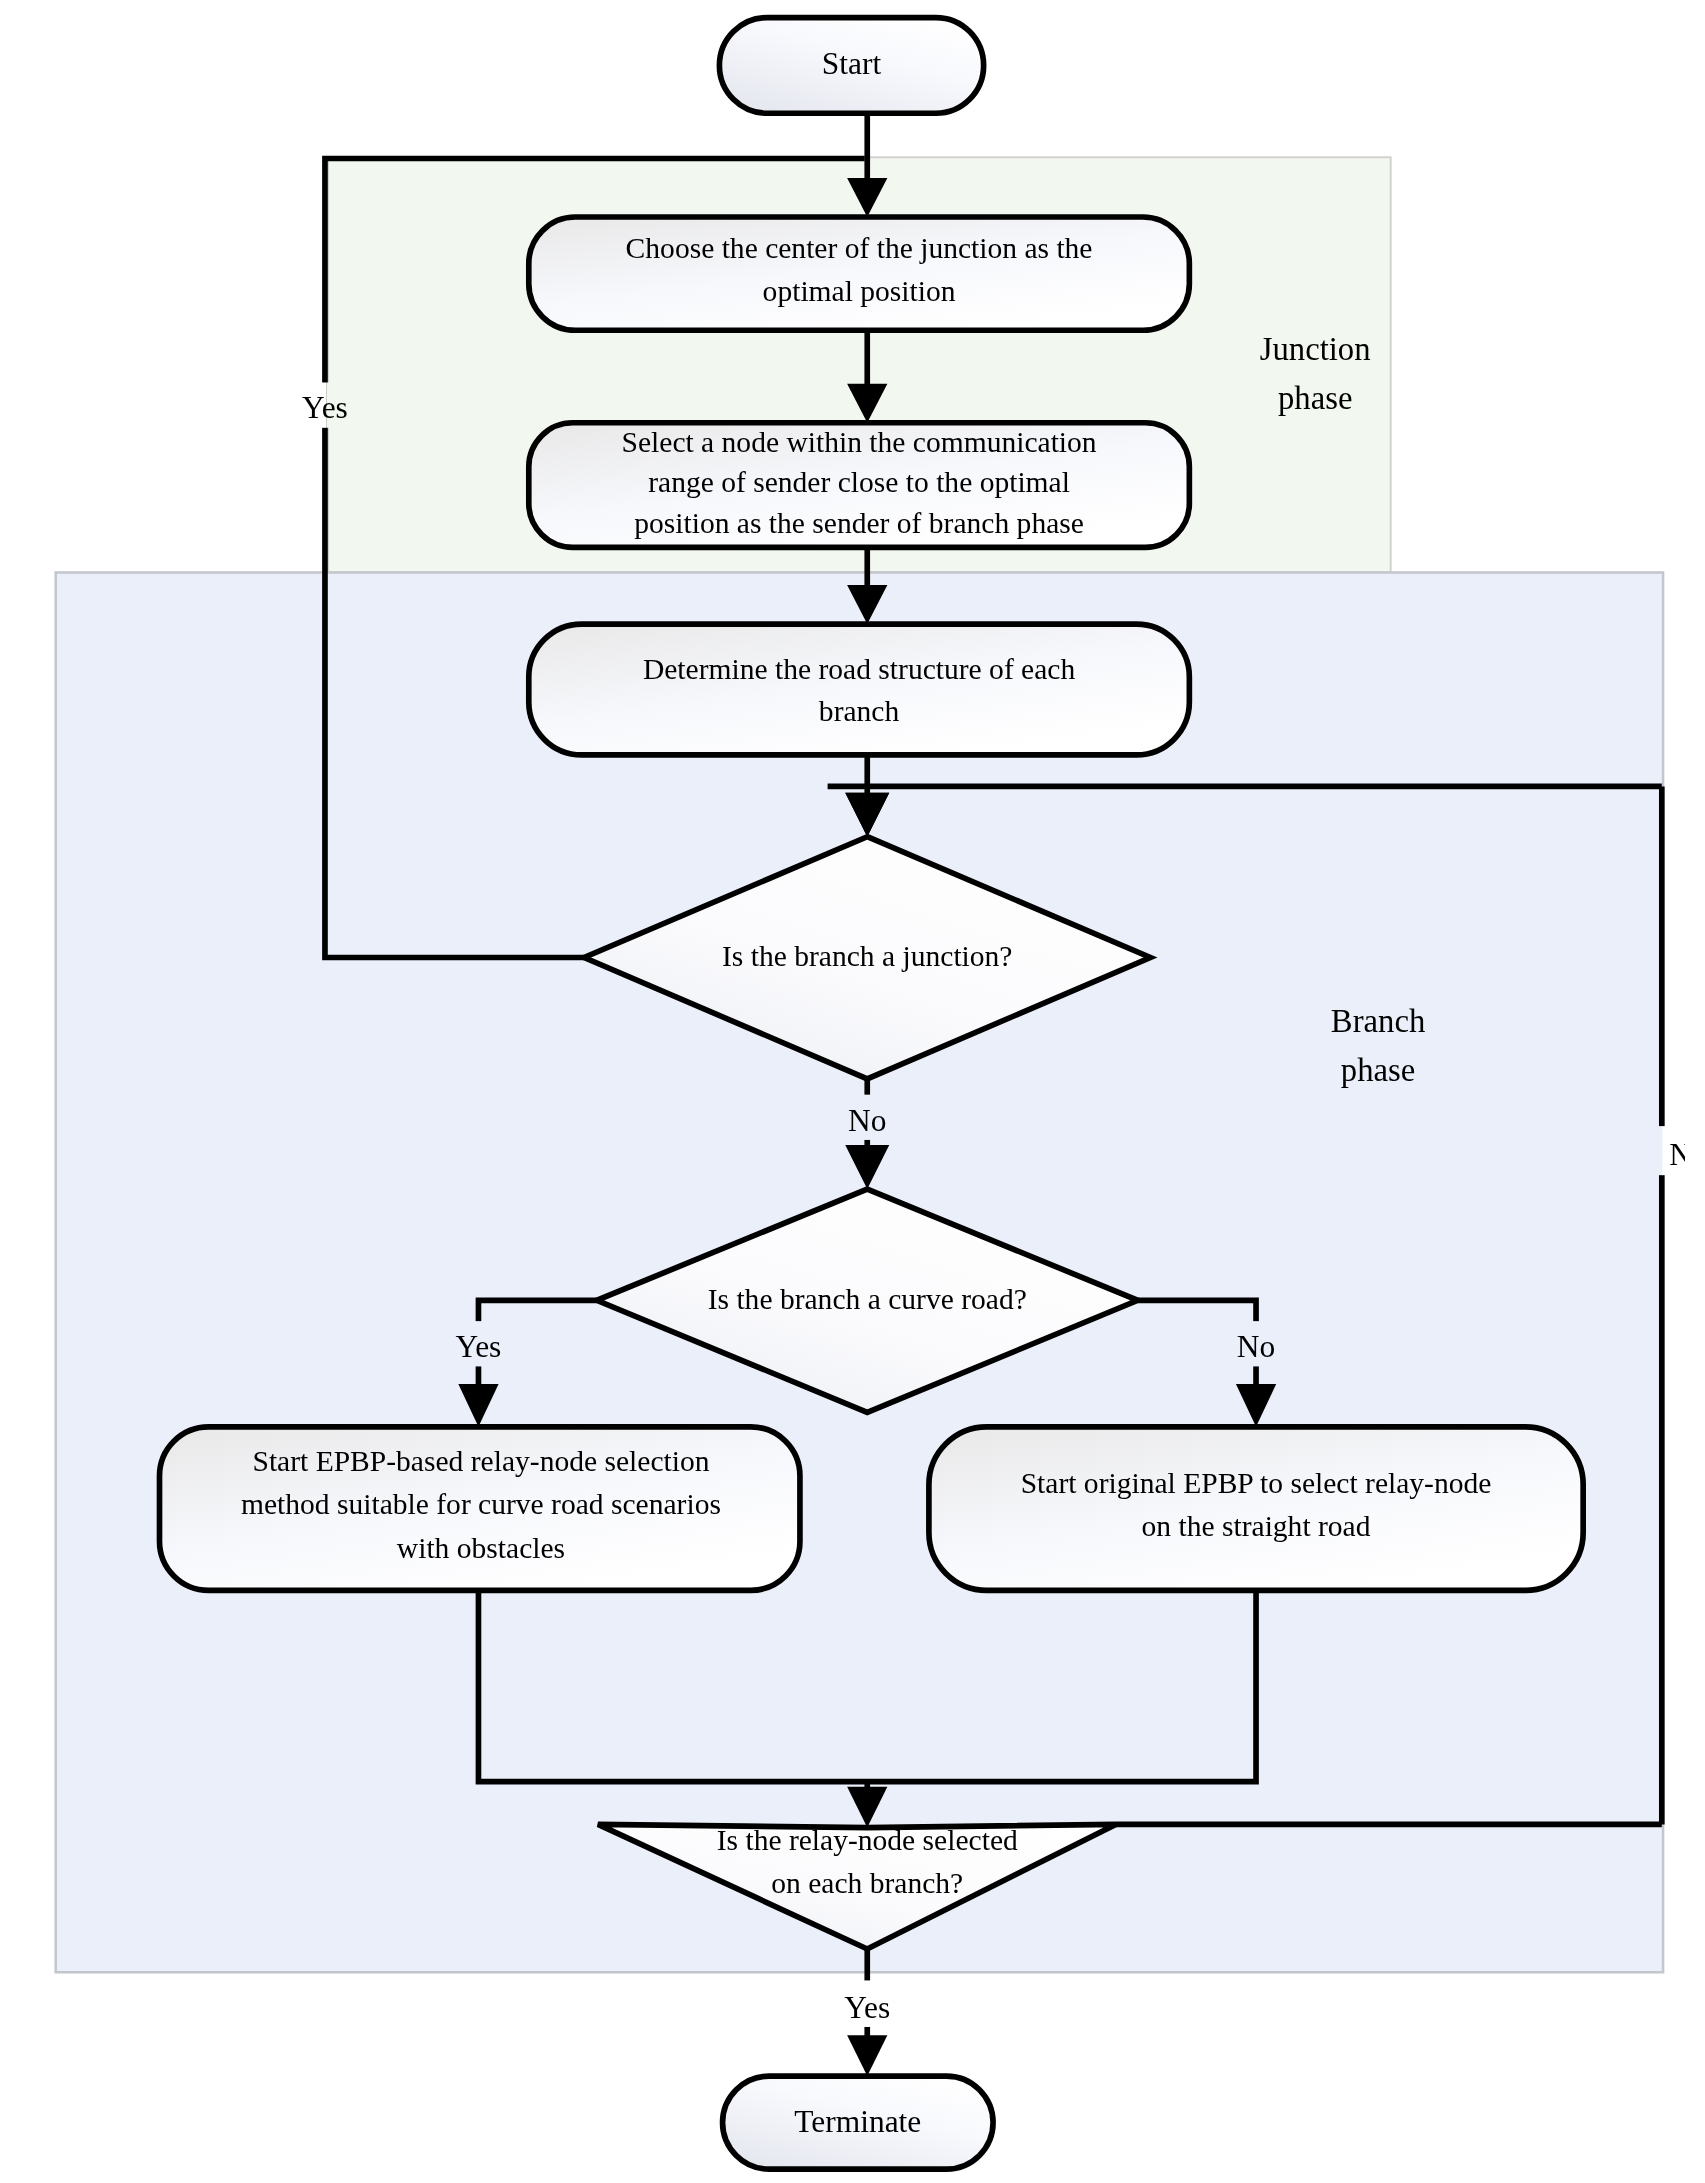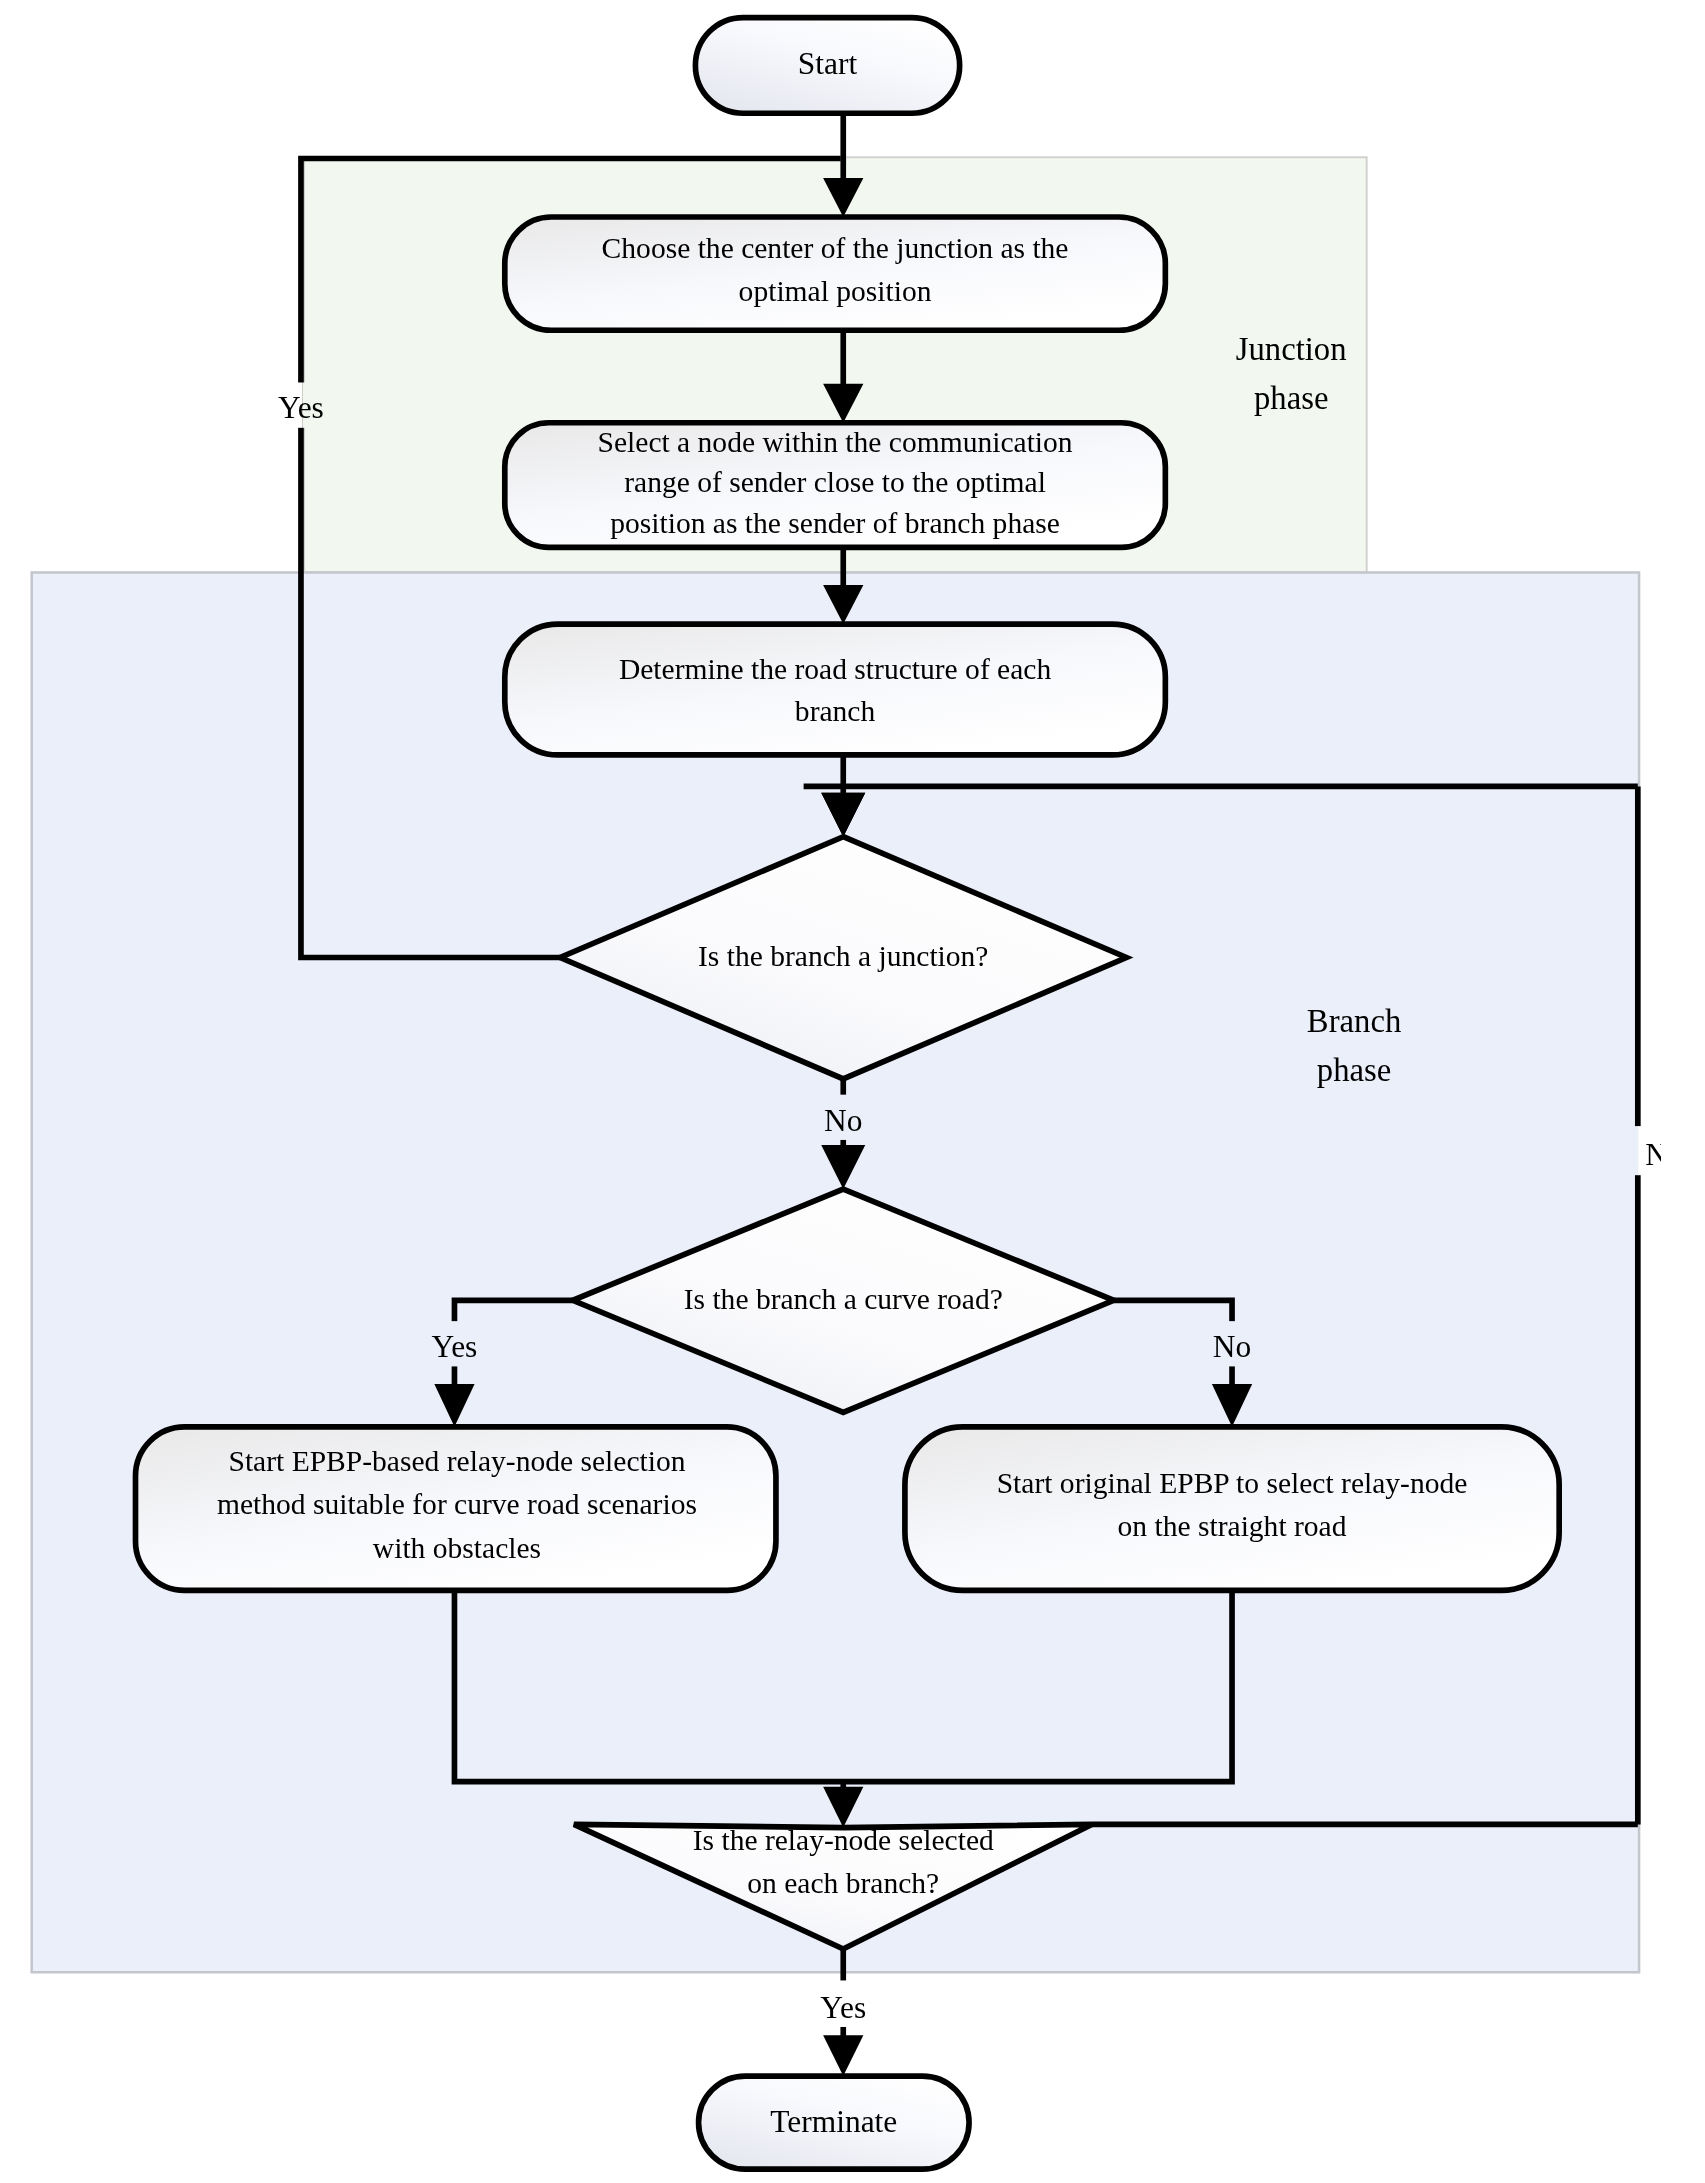--- a/index.html
+++ b/index.html
@@ -7,20 +7,21 @@
     padding: 0;
     background: #ffffff;
   }
   #stage {
     position: relative;
     width: 1661px;
     height: 2183px;
     background: #ffffff;
     font-family: "Liberation Serif", "DejaVu Serif", serif;
     overflow: hidden;
+    margin-left: 24px;
   }
   svg.flow {
     position: absolute;
     left: 0;
     top: 0;
     width: 1706px;
     height: 2183px;
   }
   .phase-rect-junction {
     fill: #f2f8ef;

